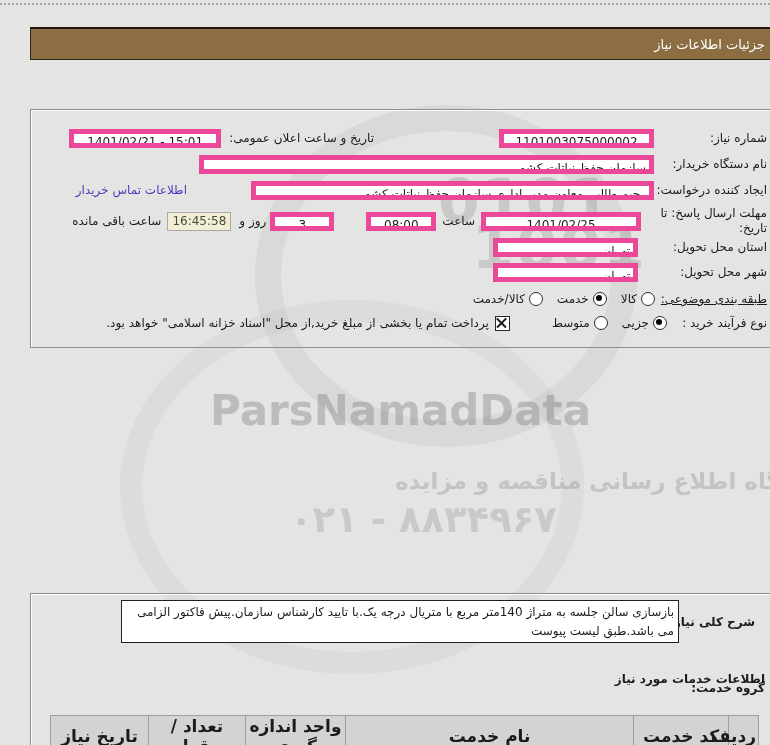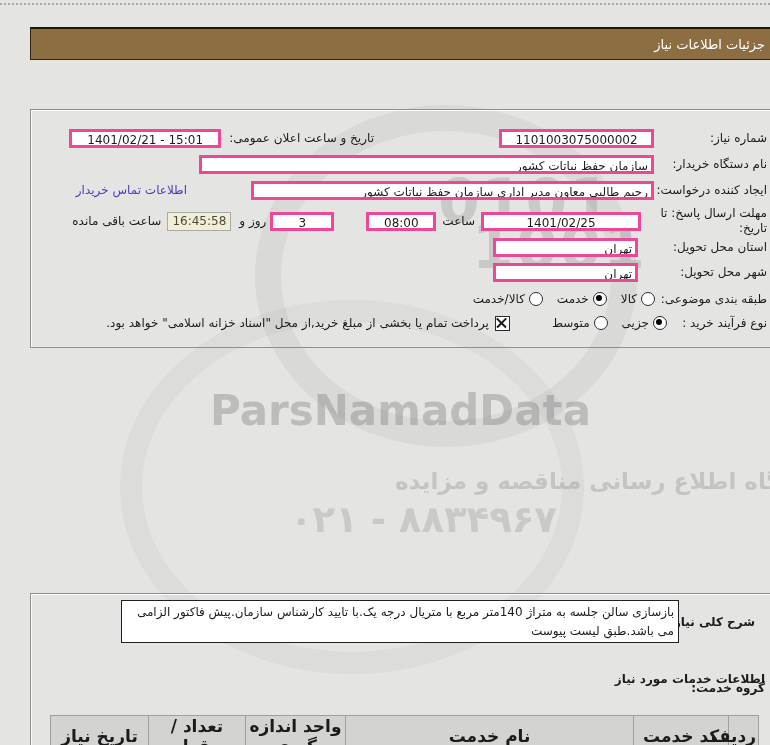--- a/index.html
+++ b/index.html
@@ -18,21 +18,21 @@
     padding:0 14px;font-size:13px;
   }
   
   .panel{position:absolute;left:10px;width:750px;box-sizing:border-box;
     border:1px solid #8f8f8d;box-shadow:1px 1px 0 #fbfbf9 inset;}
   #panel1{top:76px;height:239px;}
   #panel2{top:321px;height:251px;}
   .row{position:absolute;right:12px;left:8px;display:flex;align-items:center;direction:rtl;height:20px;}
   .lbl{white-space:nowrap;}
   .tb{
-    background:#fff;border:3px solid #ec4899;height:19px;line-height:17px;
+    background:#fff;border:5px solid #ec4899;height:19px;line-height:17px;
     box-sizing:border-box;padding:0 3px;overflow:hidden;white-space:nowrap;
   }
   .center{text-align:center;}
   .ltr{direction:ltr;}
   .w113{width:113px;flex:none;}
   .link{color:#4a3bbf;white-space:nowrap;}
   .hl{
     background:#f1eed3;border:1px solid #a9a9a7;color:#4a4a42;
     height:19px;line-height:17px;box-sizing:border-box;text-align:center;
   }
@@ -126,21 +126,21 @@
     <span class="lbl" style="width:129px;flex:none;">استان محل تحویل:</span>
     <span class="tb" style="width:145px;">تهران</span>
   </div>
 
   <div class="row" style="top:152px;">
     <span class="lbl" style="width:129px;flex:none;">شهر محل تحویل:</span>
     <span class="tb" style="width:145px;">تهران</span>
   </div>
 
   <div class="row" style="top:179px;">
-    <span class="lbl" style="width:112px;flex:none;">طبقه بندی موضوعی:</span>
+    <span class="lbl" style="width:112px;flex:none;text-decoration:underline;">طبقه بندی موضوعی:</span>
     <span class="radio"></span>
     <span class="lbl">کالا</span>
     <span class="radio sel" style="margin-right:14px;"></span>
     <span class="lbl">خدمت</span>
     <span class="radio" style="margin-right:14px;"></span>
     <span class="lbl">کالا/خدمت</span>
   </div>
 
   <div class="row" style="top:203px;">
     <span class="lbl" style="width:100px;flex:none;">نوع فرآیند خرید :</span>

